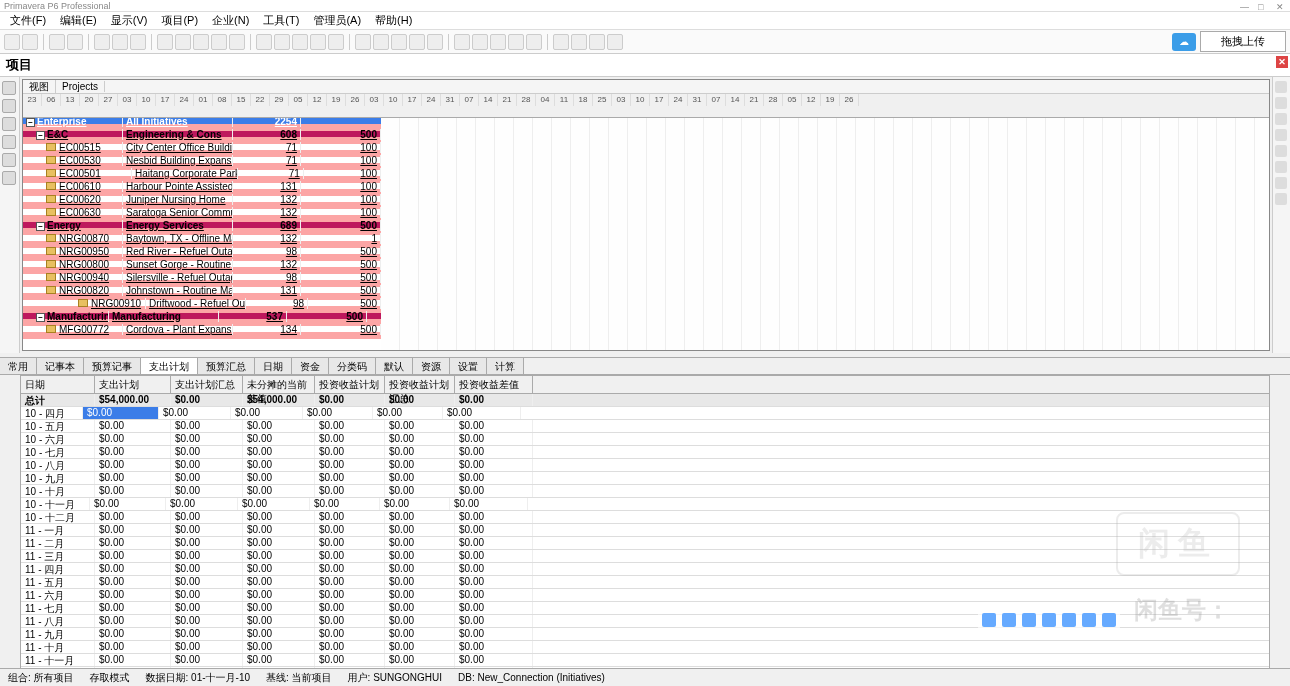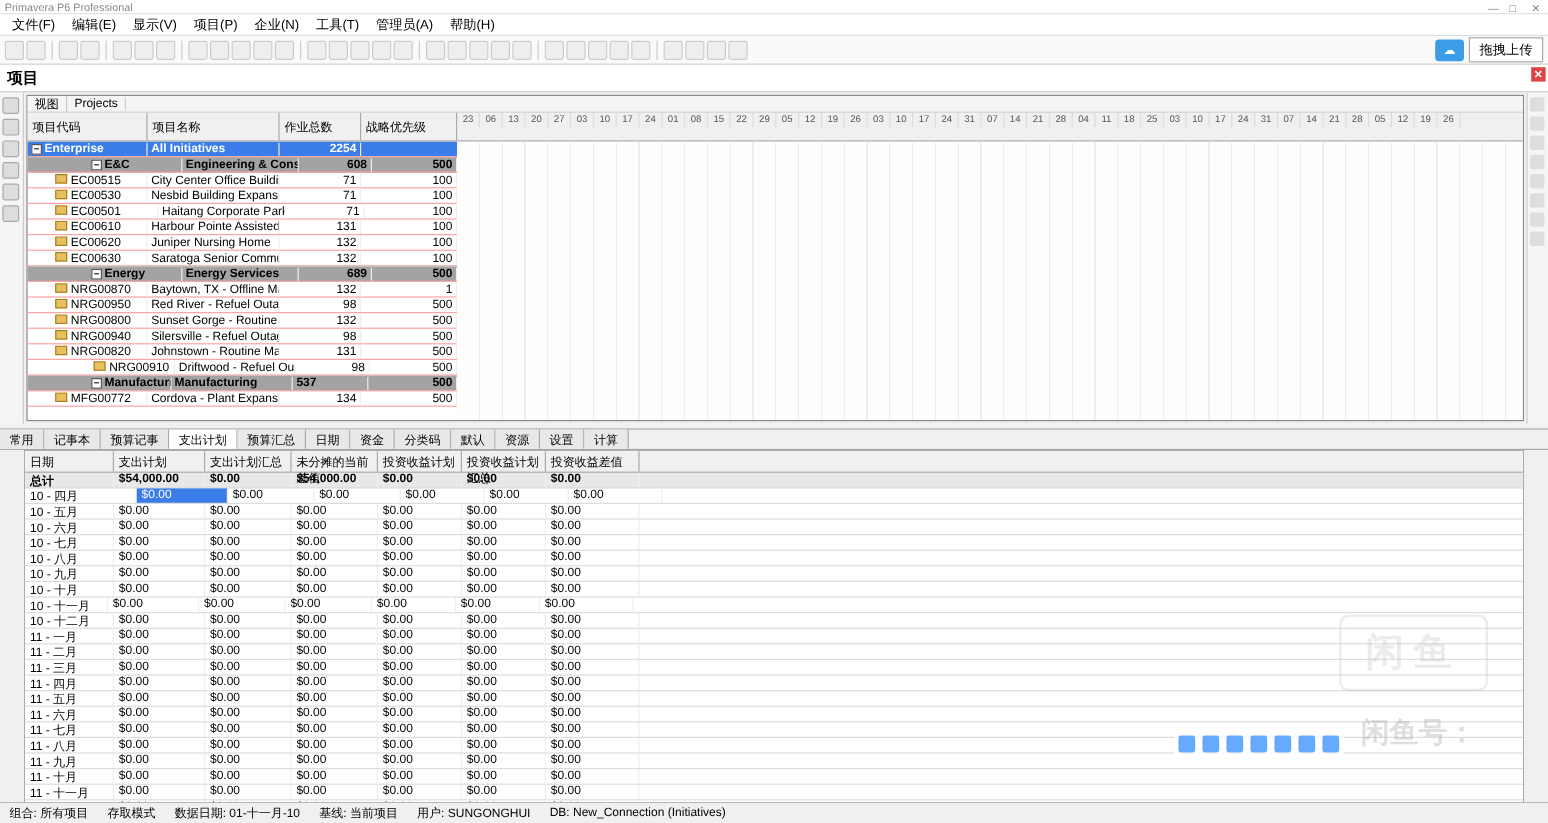--- a/index.html
+++ b/index.html
@@ -7,21 +7,21 @@
 .titlebar { height: 12px; background: #fff; border-bottom: 1px solid #ddd; display: flex; align-items: center; padding: 0 4px; font-size: 9px; color: #888; }
 .titlebar .win-ctrls { margin-left: auto; display: flex; gap: 8px; }
 .titlebar .win-ctrls span { width: 10px; height: 8px; cursor: pointer; }
 .menubar { height: 18px; background: #fff; display: flex; align-items: center; padding: 0 4px; gap: 2px; border-bottom: 1px solid #ddd; }
 .menubar span { padding: 0 6px; cursor: pointer; font-size: 11px; }
 .toolbar { height: 24px; background: #fafafa; border-bottom: 1px solid #ccc; display: flex; align-items: center; padding: 0 4px; gap: 2px; }
 .toolbar .tbtn { width: 16px; height: 16px; background: #eee; border: 1px solid #ccc; border-radius: 2px; cursor: pointer; }
 .toolbar .sep { width: 1px; height: 16px; background: #ccc; margin: 0 3px; }
 .toolbar .right { margin-left: auto; display: flex; align-items: center; gap: 4px; }
 .cloud-btn { width: 24px; height: 18px; background: #3b9de8; border-radius: 3px; display: flex; align-items: center; justify-content: center; color: #fff; font-size: 10px; }
-.upload-btn { padding: 2px 8px; background: #fff; border: 1px solid #aaa; font-size: 11px; cursor: pointer; }
+.upload-btn { padding: 2px 20px; background: #fff; border: 1px solid #aaa; font-size: 11px; cursor: pointer; }
 .section-title { background: #fff; border-bottom: 1px solid #ccc; padding: 2px 6px; font-size: 13px; font-weight: bold; position: relative; }
 .section-title .close-x { position: absolute; right: 2px; top: 2px; width: 12px; height: 12px; background: #d44; color: #fff; text-align: center; line-height: 12px; font-size: 9px; cursor: pointer; }
 .main-area { display: flex; height: 276px; }
 .left-rail { width: 20px; background: #f5f5f5; border-right: 1px solid #ccc; display: flex; flex-direction: column; gap: 4px; padding: 4px 2px; }
 .left-rail .ricon { width: 14px; height: 14px; background: #ddd; border: 1px solid #aaa; border-radius: 2px; }
 .right-rail { width: 18px; background: #f5f5f5; border-left: 1px solid #ccc; display: flex; flex-direction: column; gap: 4px; padding: 4px 2px; }
 .right-rail .ricon { width: 12px; height: 12px; background: #ddd; border-radius: 2px; }
 .center { flex: 1; display: flex; flex-direction: column; background: #fff; border: 1px solid #888; margin: 2px; }
 .view-tab { display: flex; align-items: center; background: #f5f5f5; border-bottom: 1px solid #ccc; font-size: 10px; height: 14px; }
 .view-tab .vt-item { padding: 0 6px; border-right: 1px solid #ccc; }
@@ -30,25 +30,25 @@
 .gh-col { border-right: 1px solid #aaa; padding: 2px 4px; font-size: 10px; display: flex; align-items: center; }
 .gh-right { flex: 1; display: flex; flex-direction: column; }
 .gh-months { display: flex; height: 12px; border-bottom: 1px solid #aaa; }
 .gh-month { flex: 1; border-right: 1px solid #ccc; text-align: center; font-size: 9px; line-height: 12px; }
 .gh-days { display: flex; height: 12px; }
 .gh-day { width: 19px; border-right: 1px solid #ddd; text-align: center; font-size: 8px; line-height: 12px; color: #555; }
 .grid-body { flex: 1; overflow: auto; display: flex; }
 .gb-left { width: 358px; }
 .gb-right { flex: 1; background: #fefefe; position: relative; }
 .gb-right::before { content: ""; position: absolute; inset: 0; background: repeating-linear-gradient(to right, transparent 0, transparent 18px, #eee 18px, #eee 19px); }
-.prow { display: flex; height: 13px; border-bottom: 1px solid #fca5a5; align-items: center; font-size: 10px; }
+.prow { display: flex; height: 13px; border-bottom: 7px solid #fca5a5; align-items: center; font-size: 10px; text-decoration: underline; }
 .prow .pcol { border-right: 1px solid #eee; padding: 0 3px; overflow: hidden; white-space: nowrap; }
 .prow.summary { font-weight: bold; }
 .prow.lvl0 { background: #3b7de8; color: #fff; }
-.prow.lvl1 { background: #a3a3a3; padding-left: 40px; }
+.prow.lvl1 { background: #be185d; }
 .prow .indent { display: inline-block; }
 .prow .toggle { display: inline-block; width: 9px; height: 9px; border: 1px solid #555; text-align: center; line-height: 7px; font-size: 8px; margin-right: 2px; background: #fff; color: #000; cursor: pointer; }
 .prow .ficon { display: inline-block; width: 10px; height: 8px; background: #e8c060; border: 1px solid #a88020; margin-right: 3px; }
 .tabs-row { display: flex; background: #f0f0f0; border-top: 1px solid #aaa; border-bottom: 1px solid #aaa; height: 18px; margin-top: 4px; }
 .tabs-row .tab { padding: 2px 8px; border-right: 1px solid #aaa; font-size: 10px; cursor: pointer; background: #e8e8e8; }
 .tabs-row .tab.active { background: #fff; }
 .detail-grid { background: #fff; height: 294px; overflow: auto; border: 1px solid #aaa; margin: 0 20px 0 20px; }
 .dg-header { display: flex; background: #f0f0f0; border-bottom: 1px solid #aaa; height: 18px; position: sticky; top: 0; }
 .dg-col { border-right: 1px solid #aaa; padding: 2px 4px; font-size: 10px; }
 .dg-row { display: flex; height: 13px; border-bottom: 1px solid #ddd; font-size: 10px; }
@@ -143,26 +143,20 @@
     <div class="ricon"></div>
     <div class="ricon"></div>
   </div>
 
   <div class="center">
     <div class="view-tab" id="viewtabs">
         <span class="vt-item">视图</span>
         <span class="vt-item">Projects</span>
       </div>
     <div class="grid-header">
-      <div class="gh-left" id="gh-left">
-          <div class="gh-col" style="width: 100px;">项目代码</div>
-          <div class="gh-col" style="width: 110px;">项目名称</div>
-          <div class="gh-col" style="width: 68px;">作业总数</div>
-          <div class="gh-col" style="width: 80px;">战略优先级</div>
-        </div>
       <div class="gh-right">
         <div class="gh-days" id="gh-days">
             <div class="gh-day">23</div>
             <div class="gh-day">06</div>
             <div class="gh-day">13</div>
             <div class="gh-day">20</div>
             <div class="gh-day">27</div>
             <div class="gh-day">03</div>
             <div class="gh-day">10</div>
             <div class="gh-day">17</div>
@@ -293,21 +287,21 @@
           </div>
           <div class="prow">
             <div class="pcol" style="width: 100px; margin-left: 32px;"><span class="indent" style="width:20px"></span><span class="ficon"></span><span>NRG00910</span></div>
             <div class="pcol" style="width: 110px;">Driftwood - Refuel Outage</div>
             <div class="pcol" style="width: 68px; text-align: right;">98</div>
             <div class="pcol" style="width: 80px; text-align: right;">500</div>
           </div>
           <div class="prow summary lvl1">
             <div class="pcol" style="width: 86px;"><span class="indent" style="width:10px"></span><span class="toggle">−</span><span>Manufacturing</span></div>
             <div class="pcol" style="width: 110px;">Manufacturing</div>
-            <div class="pcol" style="width: 68px; ">537</div>
+            <div class="pcol" style="width: 68px; text-align: right;">537</div>
             <div class="pcol" style="width: 80px; text-align: right;">500</div>
           </div>
           <div class="prow">
             <div class="pcol" style="width: 100px;"><span class="indent" style="width:20px"></span><span class="ficon"></span><span>MFG00772</span></div>
             <div class="pcol" style="width: 110px;">Cordova - Plant Expansion &amp; M</div>
             <div class="pcol" style="width: 68px; text-align: right;">134</div>
             <div class="pcol" style="width: 80px; text-align: right;">500</div>
           </div>
         </div>
       <div class="gb-right"></div>
@@ -355,21 +349,21 @@
       <div class="dg-row total">
         <div class="dg-cell" style="width: 74px;">总计</div>
         <div class="dg-cell" style="width: 76px;">$54,000.00</div>
         <div class="dg-cell" style="width: 72px;">$0.00</div>
         <div class="dg-cell" style="width: 72px;">$54,000.00</div>
         <div class="dg-cell" style="width: 70px;">$0.00</div>
         <div class="dg-cell" style="width: 70px;">$0.00</div>
         <div class="dg-cell" style="width: 78px;">$0.00</div>
       </div>
       <div class="dg-row">
-        <div class="dg-cell" style="width: 93px;">10 - 四月</div>
+        <div class="dg-cell" style="width: 62px;">10 - 四月</div>
         <div class="dg-cell sel" style="width: 76px;">$0.00</div>
         <div class="dg-cell" style="width: 72px;">$0.00</div>
         <div class="dg-cell" style="width: 72px;">$0.00</div>
         <div class="dg-cell" style="width: 70px;">$0.00</div>
         <div class="dg-cell" style="width: 70px;">$0.00</div>
         <div class="dg-cell" style="width: 78px;">$0.00</div>
       </div>
       <div class="dg-row">
         <div class="dg-cell" style="width: 74px;">10 - 五月</div>
         <div class="dg-cell" style="width: 76px;">$0.00</div>

